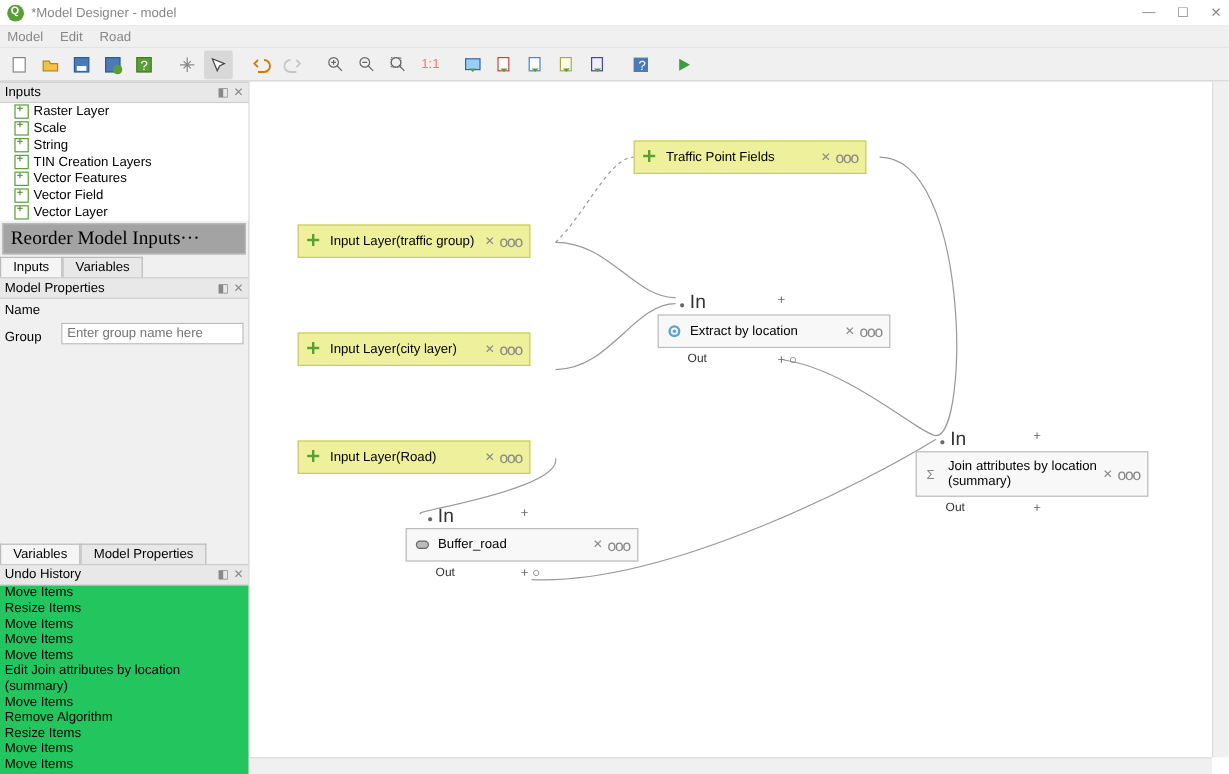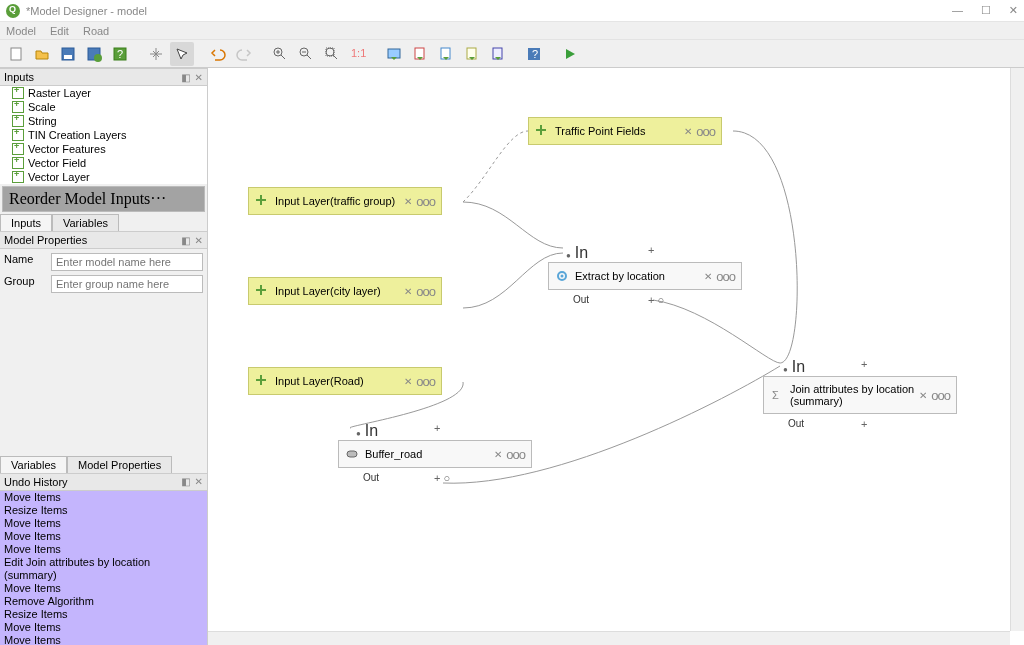--- a/index.html
+++ b/index.html
@@ -22,26 +22,26 @@
 .panel-hdr .ico { color: #888; cursor: pointer; font-size: 10px; margin-left: 4px; }
 .inputs-tree { background: #fff; flex: 0 0 auto; max-height: 130px; overflow-y: auto; }
 .tree-item { display: flex; align-items: center; padding: 1px 4px 1px 28px; font-size: 11px; cursor: pointer; position: relative; }
 .tree-item::before { content: ""; width: 10px; height: 10px; position: absolute; left: 12px; border: 1px solid #5a9e3a; }
 .tree-item::after { content: "+"; position: absolute; left: 14px; top: -1px; color: #5a9e3a; font-size: 9px; font-weight: bold; }
 .reorder-btn { background: #a3a3a3; border: 1px solid #bbb; padding: 3px 6px; margin: 2px; font-size: 16px; cursor: pointer; text-align: left; font-family: Liberation Serif, serif; }
 .tabs { display: flex; gap: 0; }
 .tab { background: #f5f5f5; border: 1px solid #bbb; padding: 2px 10px; font-size: 11px; cursor: pointer; border-bottom: none; }
 .tab.active { background: #e8e8e8; }
 .model-props { padding: 4px; }
-.prop-row { display: flex; align-items: flex-start; gap: 16px; margin-bottom: 4px; }
+.prop-row { display: flex; align-items: flex-end; gap: 16px; margin-bottom: 4px; }
 .prop-row label { font-size: 11px; width: 34px; }
 .prop-row input { flex: 1; border: 1px solid #bbb; padding: 2px 4px; font-size: 11px; color: #aaa; }
 .props-spacer { flex: 1; }
 .tabs2 { display: flex; gap: 0; }
-.undo-list { background: #c4b5fd; flex: 1; overflow-y: auto; }
+.undo-list { background: #22c55e; flex: 1; overflow-y: auto; }
 .undo-item { padding: 0px 4px; font-size: 11px; line-height: 13px; }
 .canvas { flex: 1; background: #fff; position: relative; overflow: hidden; }
 .canvas-scroll-h { position: absolute; bottom: 0; left: 0; right: 14px; height: 14px; background: #f0f0f0; border-top: 1px solid #ddd; }
 .canvas-scroll-v { position: absolute; top: 0; right: 0; bottom: 14px; width: 14px; background: #f0f0f0; border-left: 1px solid #ddd; }
 .node { position: absolute; width: 194px; height: 28px; display: flex; align-items: center; padding: 0 6px; font-size: 11px; }
 .node.input { background: #eef09c; border: 1px solid #c8ca6e; }
 .node.alg { background: #f8f8f8; border: 1px solid #bbb; }
 .node .nicon { width: 14px; height: 14px; margin-right: 6px; flex-shrink: 0; }
 .node .nlabel { flex: 1; }
 .node .nclose { color: #888; font-size: 10px; cursor: pointer; margin-left: 4px; }
@@ -222,21 +222,20 @@
     </div>
     <div class="panel-hdr">
       <span>Model Properties</span>
       <span class="sp"></span>
       <span class="ico">◧</span>
       <span class="ico">✕</span>
     </div>
     <div class="model-props">
       <div class="prop-row">
         <label>Name</label>
-        <input placeholder="Enter model name here" style="">
       </div>
       <div class="prop-row">
         <label>Group</label>
         <input placeholder="Enter group name here" style="">
       </div>
     </div>
     <div class="props-spacer"></div>
     <div class="tabs2">
       <div class="tab">Variables</div>
       <div class="tab active">Model Properties</div>

